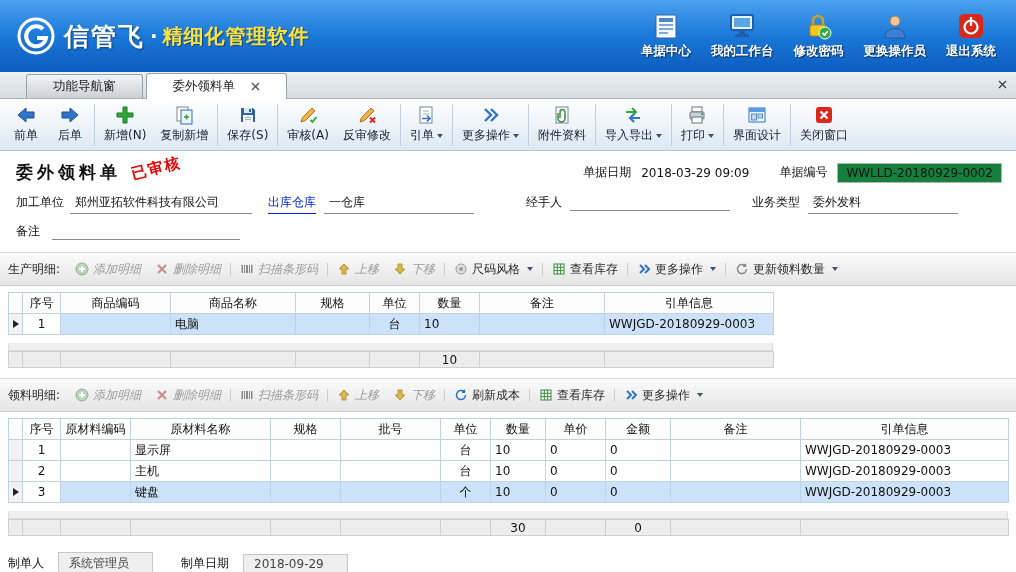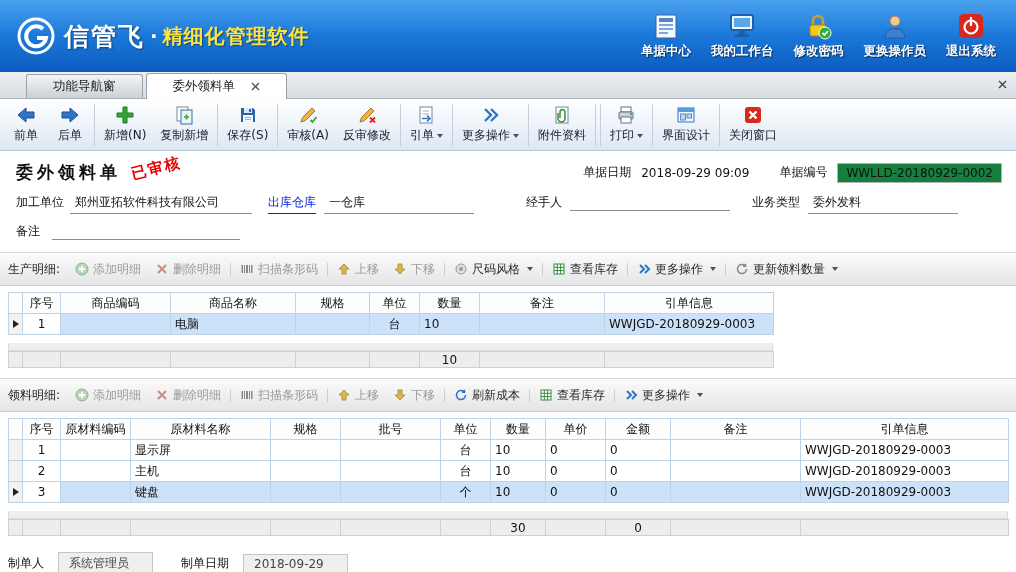--- a/index.html
+++ b/index.html
@@ -50,21 +50,21 @@
   .field-row{display:flex;align-items:flex-start;padding:7px 14px 2px 16px;}
   .uline{border-bottom:1px solid #8a8a8a;padding:0 5px 2px;white-space:nowrap;min-height:17px;}
   .link{color:#0026d8;border-bottom:1px solid #0026d8;padding-bottom:2px;cursor:pointer;white-space:nowrap;}
 
   
   .secbar{height:21px;margin-top:10px;background:linear-gradient(#fbfbfb,#e5e5e5);
     border-top:1px solid #d8d8d8;border-bottom:1px solid #cdcdcd;
     display:flex;align-items:center;padding:16px 8px;}
   .sec-label{margin-right:8px;color:#222;}
   .sec-tool{display:flex;align-items:center;gap:4px;padding:0 7px;color:#2a2a2a;white-space:nowrap;cursor:pointer;}
-  .sec-tool.disabled{color:#9a9a9a;}
+  .sec-tool.disabled{color:#9a9a9a;font-style:italic;}
   .vsep{width:1px;height:13px;background:#cdcdcd;margin:0 2px;}
 
   
   .grid{border-collapse:collapse;table-layout:fixed;margin:6px 0 0 8px;}
   .grid th,.grid td{border:1px solid #bed3e6;height:21px;padding:0 4px;overflow:hidden;
     white-space:nowrap;font-size:12px;font-weight:normal;}
   .grid th{background:#fdfdfd;text-align:center;}
   .grid td{text-align:left;}
   td.cc,th.cc{text-align:center;}
   td.selcell{background:#f2f2f2;padding:0;text-align:center;}
@@ -259,20 +259,32 @@
     <div class="tbtn">
       <span class="ticon">
         <svg width="20" height="20" viewBox="0 0 20 20">
           <rect x="4" y="2" width="12" height="16" fill="#fff" stroke="#6f87a0"></rect>
           <path d="M8 13 V7 a2.5 2.5 0 0 1 5 0 v6.5 a3.5 3.5 0 0 1 -7 0 V8" stroke="#3a8a3a" fill="none" stroke-width="1.5"></path>
         </svg>
       </span>
       <span class="tbtn-label">附件资料</span>
     </div>
     <div class="tsep"></div>
+    <div class="tbtn">
+      <span class="ticon">
+        <svg width="20" height="20" viewBox="0 0 20 20">
+          <path d="M3 7 h10 m-4-4 l4 4 -4 4" stroke="#2fa838" stroke-width="2" fill="none"></path>
+          <path d="M17 13 H7 m4 4 l-4-4 4-4" stroke="#2f74c9" stroke-width="2" fill="none"></path>
+        </svg>
+      </span>
+      <span class="tbtn-label">
+          <span>导入导出</span>
+          <i class="caret"></i>
+        </span>
+    </div>
     <div class="tsep"></div>
     <div class="tbtn">
       <span class="ticon">
         <svg width="20" height="20" viewBox="0 0 20 20">
           <rect x="5" y="2" width="10" height="5" fill="#fff" stroke="#66757f"></rect>
           <rect x="3" y="7" width="14" height="7" rx="1" fill="#c8d4de" stroke="#66757f"></rect>
           <rect x="5" y="12" width="10" height="6" fill="#fff" stroke="#66757f"></rect>
           <circle cx="15" cy="9" r="1" fill="#3a8a3a"></circle>
         </svg>
       </span>
@@ -305,21 +317,21 @@
     </div>
   </div>
 
   <div class="content">
 
     <div class="title-row">
       <span class="form-title">委外领料单</span>
       <span class="stamp">已审核</span>
       <div class="title-right">
         <span class="hlabel">单据日期</span>
-        <span class="date-value">2018-09-29 09:09</span>
+        <span class="date-value">2018-03-29 09:09</span>
         <span class="hlabel">单据编号</span>
         <span class="doc-no-box">WWLLD-20180929-0002</span>
       </div>
     </div>
 
     <div class="field-row">
       <span class="hlabel">加工单位</span>
       <span class="uline" style="width:182px;margin-left:6px;">郑州亚拓软件科技有限公司</span>
       <span class="link" style="margin-left:16px;">出库仓库</span>
       <span class="uline" style="width:150px;margin-left:8px;">一仓库</span>

